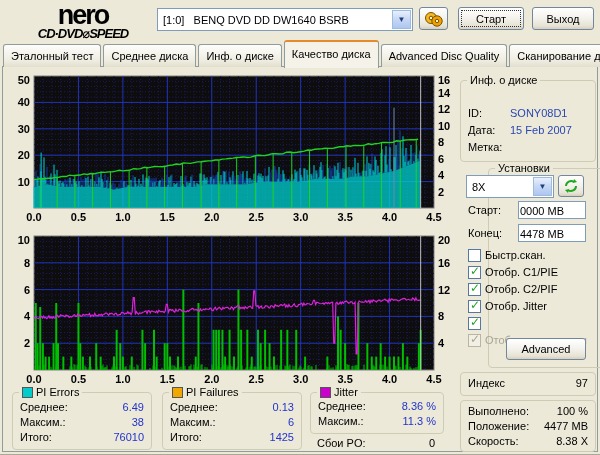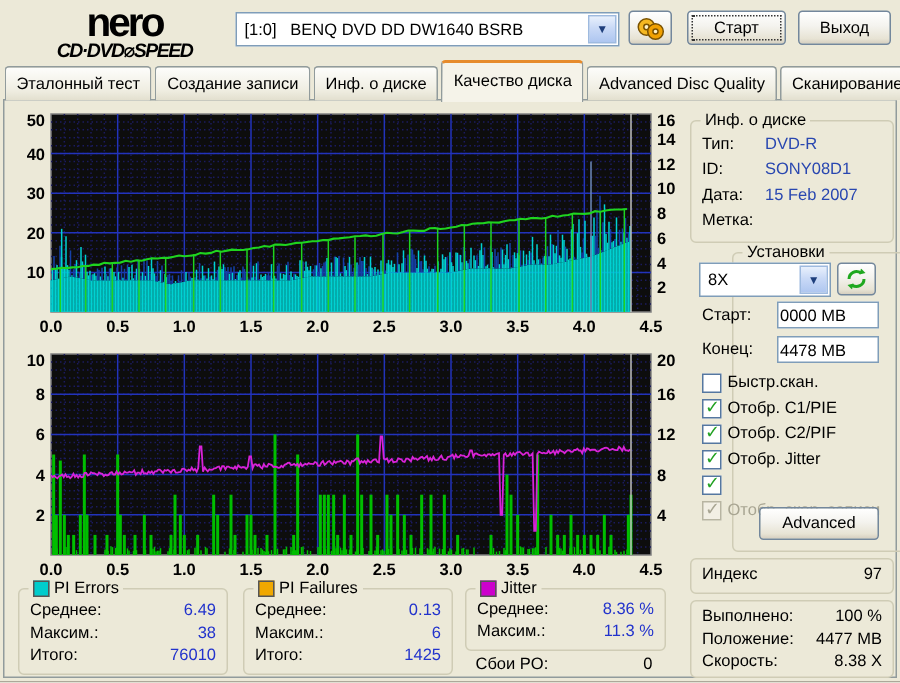--- a/index.html
+++ b/index.html
@@ -77,21 +77,21 @@
 
   <div class="xpbtn" id="start-button">
     <span>Старт</span>
   </div>
   <div class="xpbtn" id="exit-button">
     <span>Выход</span>
   </div>
 
   <div class="tabstrip">
     <div class="tab"><span>Эталонный тест</span></div>
-    <div class="tab"><span>Создание записи</span></div>
+    <div class="tab"><span>Среднее диска</span></div>
     <div class="tab"><span>Инф. о диске</span></div>
     <div class="tab active"><span>Качество диска</span></div>
     <div class="tab"><span>Advanced Disc Quality</span></div>
     <div class="tab"><span>Сканирование диска</span></div>
   </div>
 
   <div class="tabpage"></div>
 
   <svg class="chartsvg" id="chart-top" width="452" height="154">
       <rect x="26" y="2" width="400" height="132" fill="#0D0D0D" stroke="#808080" stroke-width="1"></rect>
@@ -1359,24 +1359,20 @@
   </div>
   <div class="srow" style="left:317px;top:437px;width:118px;z-index:2;">
     <span>Сбои PO:</span>
     <span>0</span>
   </div>
 
   <div class="gbox" style="left:460px;top:80px;width:134px;height:80px;">
     <div class="legend">
         <span>Инф. о диске</span>
       </div>
-    <div class="srow inforow" style="top:9px;">
-        <span style="width:42px;">Тип:</span>
-        <span class="val" style="flex:1;text-align:left;">DVD-R</span>
-      </div>
     <div class="srow inforow" style="top:26px;">
         <span style="width:42px;">ID:</span>
         <span class="val" style="flex:1;text-align:left;">SONY08D1</span>
       </div>
     <div class="srow inforow" style="top:43px;">
         <span style="width:42px;">Дата:</span>
         <span class="val" style="flex:1;text-align:left;">15 Feb 2007</span>
       </div>
     <div class="srow inforow" style="top:60px;">
         <span style="width:42px;">Метка:</span>

